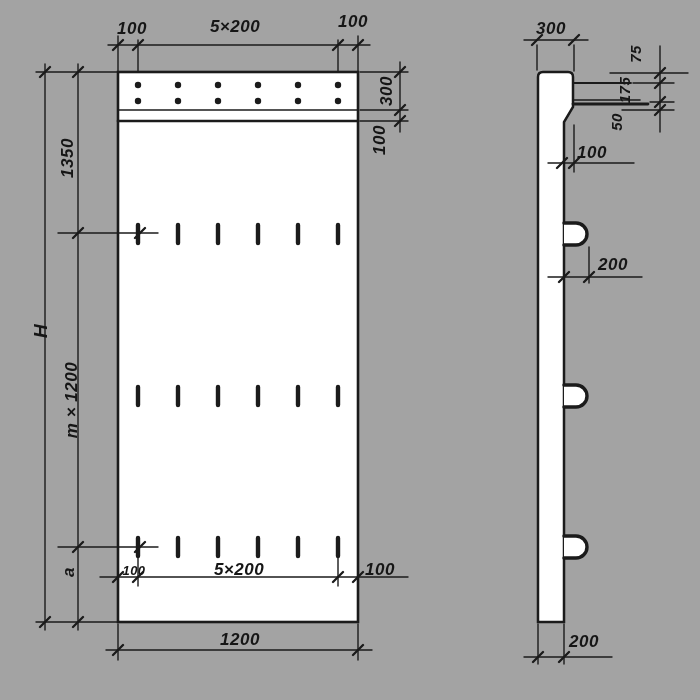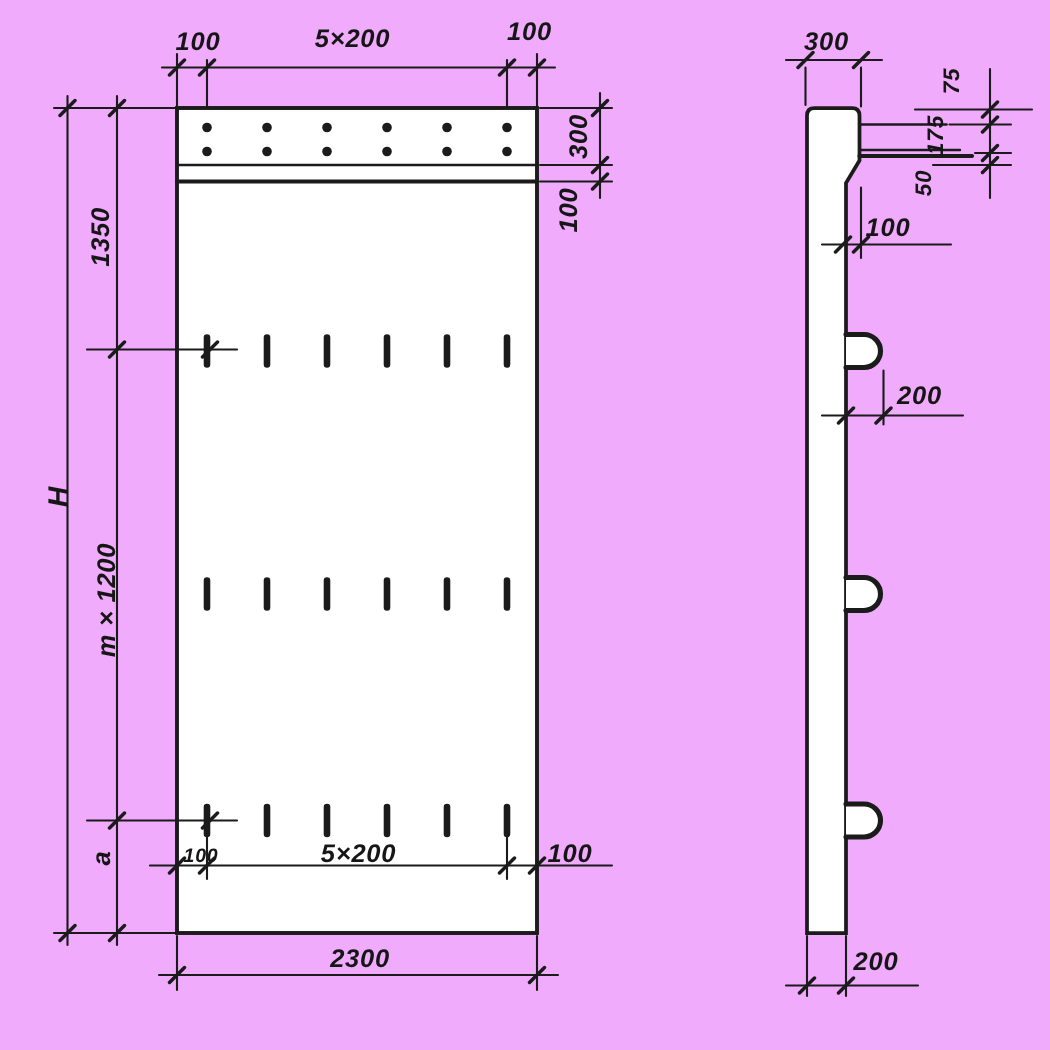--- a/index.html
+++ b/index.html
@@ -1,18 +1,18 @@
 <!DOCTYPE html>
 <html><head>
 <meta charset="utf-8">
 <style>
   html,body{margin:0;padding:0;background:#ffffff;}
   .sheet{
     position:relative;width:700px;height:700px;
-    background:#f0abfc;overflow:hidden;
+    background:#a3a3a3;overflow:hidden;
     font-family:"Liberation Sans",sans-serif;
   }
   .sheet svg{position:absolute;left:0;top:0;}
   .lbl{
     position:absolute;
     transform:translate(-50%,-50%);
     font-family:"Liberation Sans",sans-serif;
     font-style:italic;font-weight:700;
     font-size:17px;color:#161616;
     white-space:nowrap;letter-spacing:.5px;
@@ -120,21 +120,21 @@
 
   <div class="lbl rot" style="left:67px;top:158px">1350</div>
   <div class="lbl rot" style="left:71px;top:400px">m × 1200</div>
   <div class="lbl rot" style="left:68px;top:572px">a</div>
   <div class="lbl rot lg" style="left:40px;top:331px">H</div>
 
   <div class="lbl sm" style="left:134px;top:570px">100</div>
   <div class="lbl" style="left:239px;top:569px">5×200</div>
   <div class="lbl" style="left:380px;top:569px">100</div>
 
-  <div class="lbl" style="left:240px;top:639px">2300</div>
+  <div class="lbl" style="left:240px;top:639px">1200</div>
 
   <div class="lbl" style="left:551px;top:28px">300</div>
 
   <div class="lbl rot md" style="left:635px;top:54px">75</div>
   <div class="lbl rot md" style="left:624px;top:90px">175</div>
   <div class="lbl rot md" style="left:616px;top:122px">50</div>
 
   <div class="lbl" style="left:592px;top:152px">100</div>
   <div class="lbl" style="left:613px;top:264px">200</div>
   <div class="lbl" style="left:584px;top:641px">200</div>

